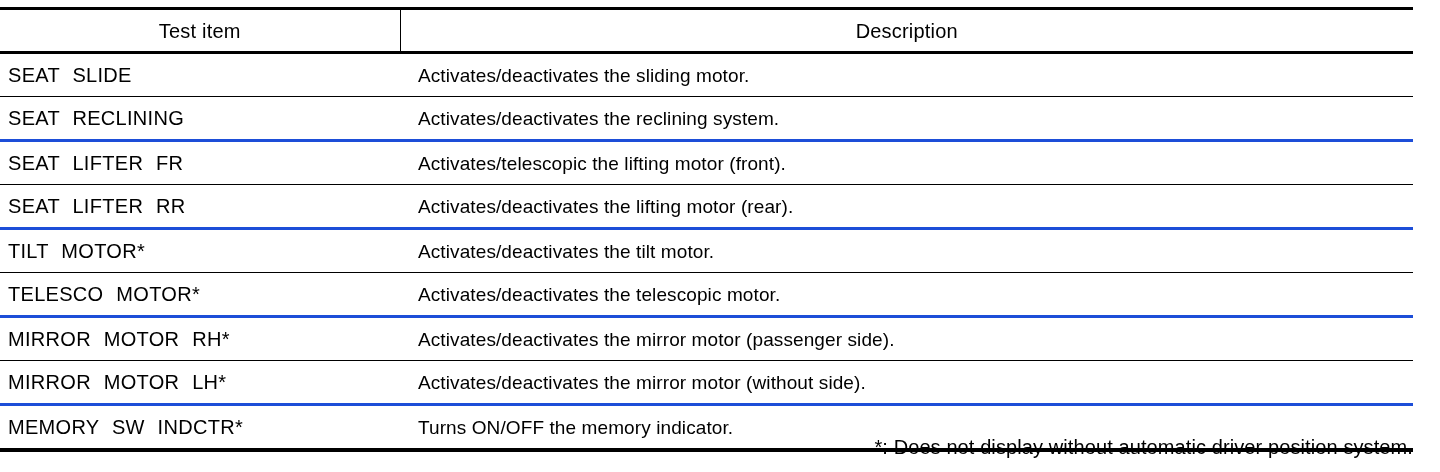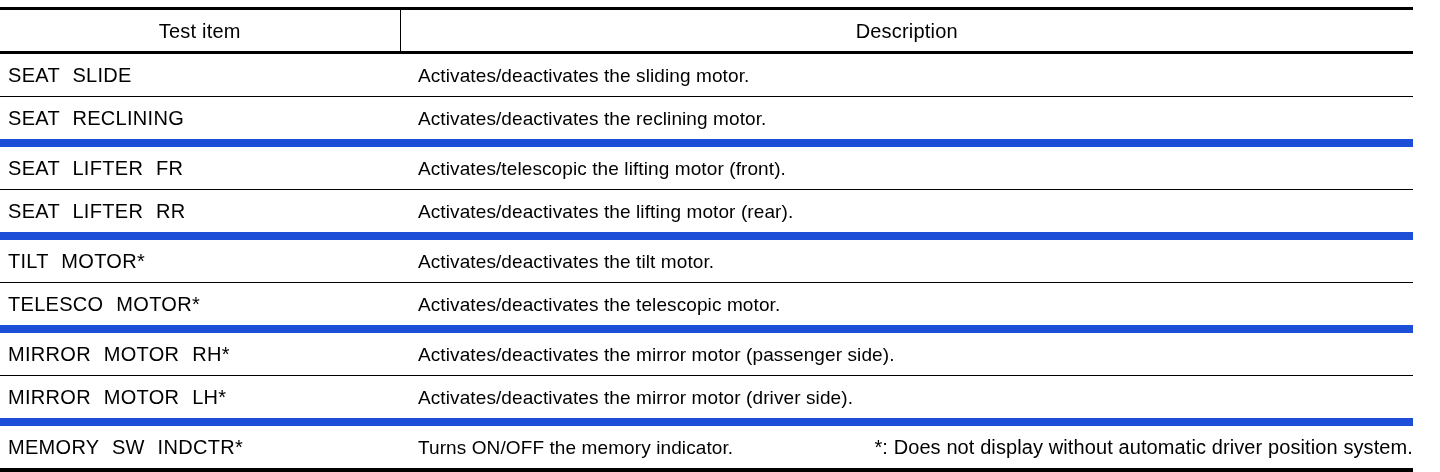--- a/index.html
+++ b/index.html
@@ -50,21 +50,21 @@
 
   
   tr.head-row > * {
     border-top: 3px solid #000;
     border-bottom: 3px solid #000;
   }
   tr.data-row.rule-thin > * {
     border-bottom: 1.5px solid #000;
   }
   tr.data-row.rule-thick > * {
-    border-bottom: 8px solid #1d4ed8;
+    border-bottom: 3px solid #1d4ed8;
   }
   tr.data-row.last-row > * {
     border-bottom: 4px solid #000;
   }
 
   
   .cell-item {
     border-right: 1.5px solid #000;
   }
   tr.head-row .cell-item {
@@ -147,21 +147,21 @@
         <td class="cell-desc">
           <span class="desc-text">Activates/deactivates the sliding motor.</span>
         </td>
       </tr>
 
       <tr class="data-row rule-thick">
         <td class="cell-item">
           <span class="item-text">SEAT  RECLINING</span>
         </td>
         <td class="cell-desc">
-          <span class="desc-text">Activates/deactivates the reclining motor.</span>
+          <span class="desc-text">Activates/deactivates the reclining system.</span>
         </td>
       </tr>
 
       <tr class="data-row rule-thin">
         <td class="cell-item">
           <span class="item-text">SEAT  LIFTER FR</span>
         </td>
         <td class="cell-desc">
           <span class="desc-text">Activates/telescopic the lifting motor (front).</span>
         </td>
@@ -201,21 +201,21 @@
         <td class="cell-desc">
           <span class="desc-text">Activates/deactivates the mirror motor (passenger side).</span>
         </td>
       </tr>
 
       <tr class="data-row rule-thick">
         <td class="cell-item">
           <span class="item-text">MIRROR  MOTOR  LH*</span>
         </td>
         <td class="cell-desc">
-          <span class="desc-text">Activates/deactivates the mirror motor (driver side).</span>
+          <span class="desc-text">Activates/deactivates the mirror motor (without side).</span>
         </td>
       </tr>
 
       <tr class="data-row last-row">
         <td class="cell-item">
           <span class="item-text">MEMORY  SW INDCTR*</span>
         </td>
         <td class="cell-desc">
           <span class="desc-text">Turns ON/OFF the memory indicator.</span>
         </td>

